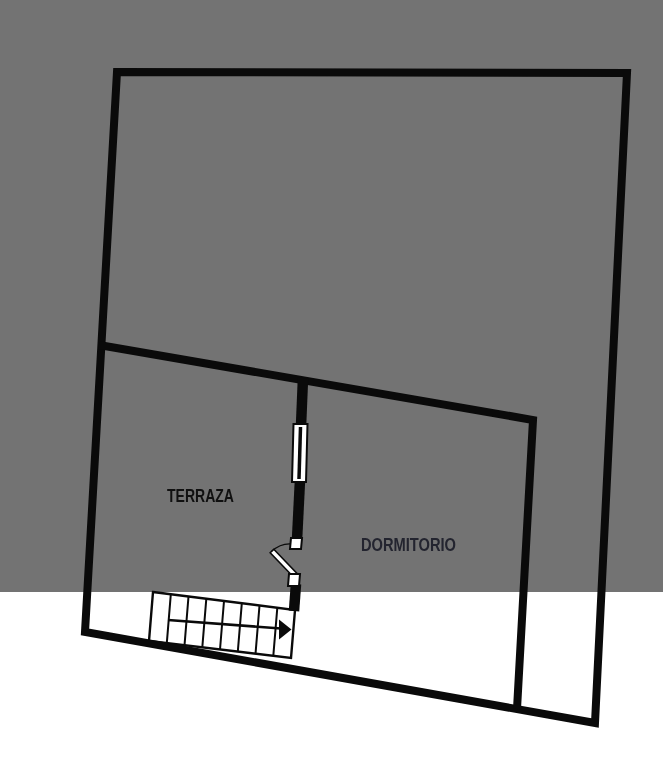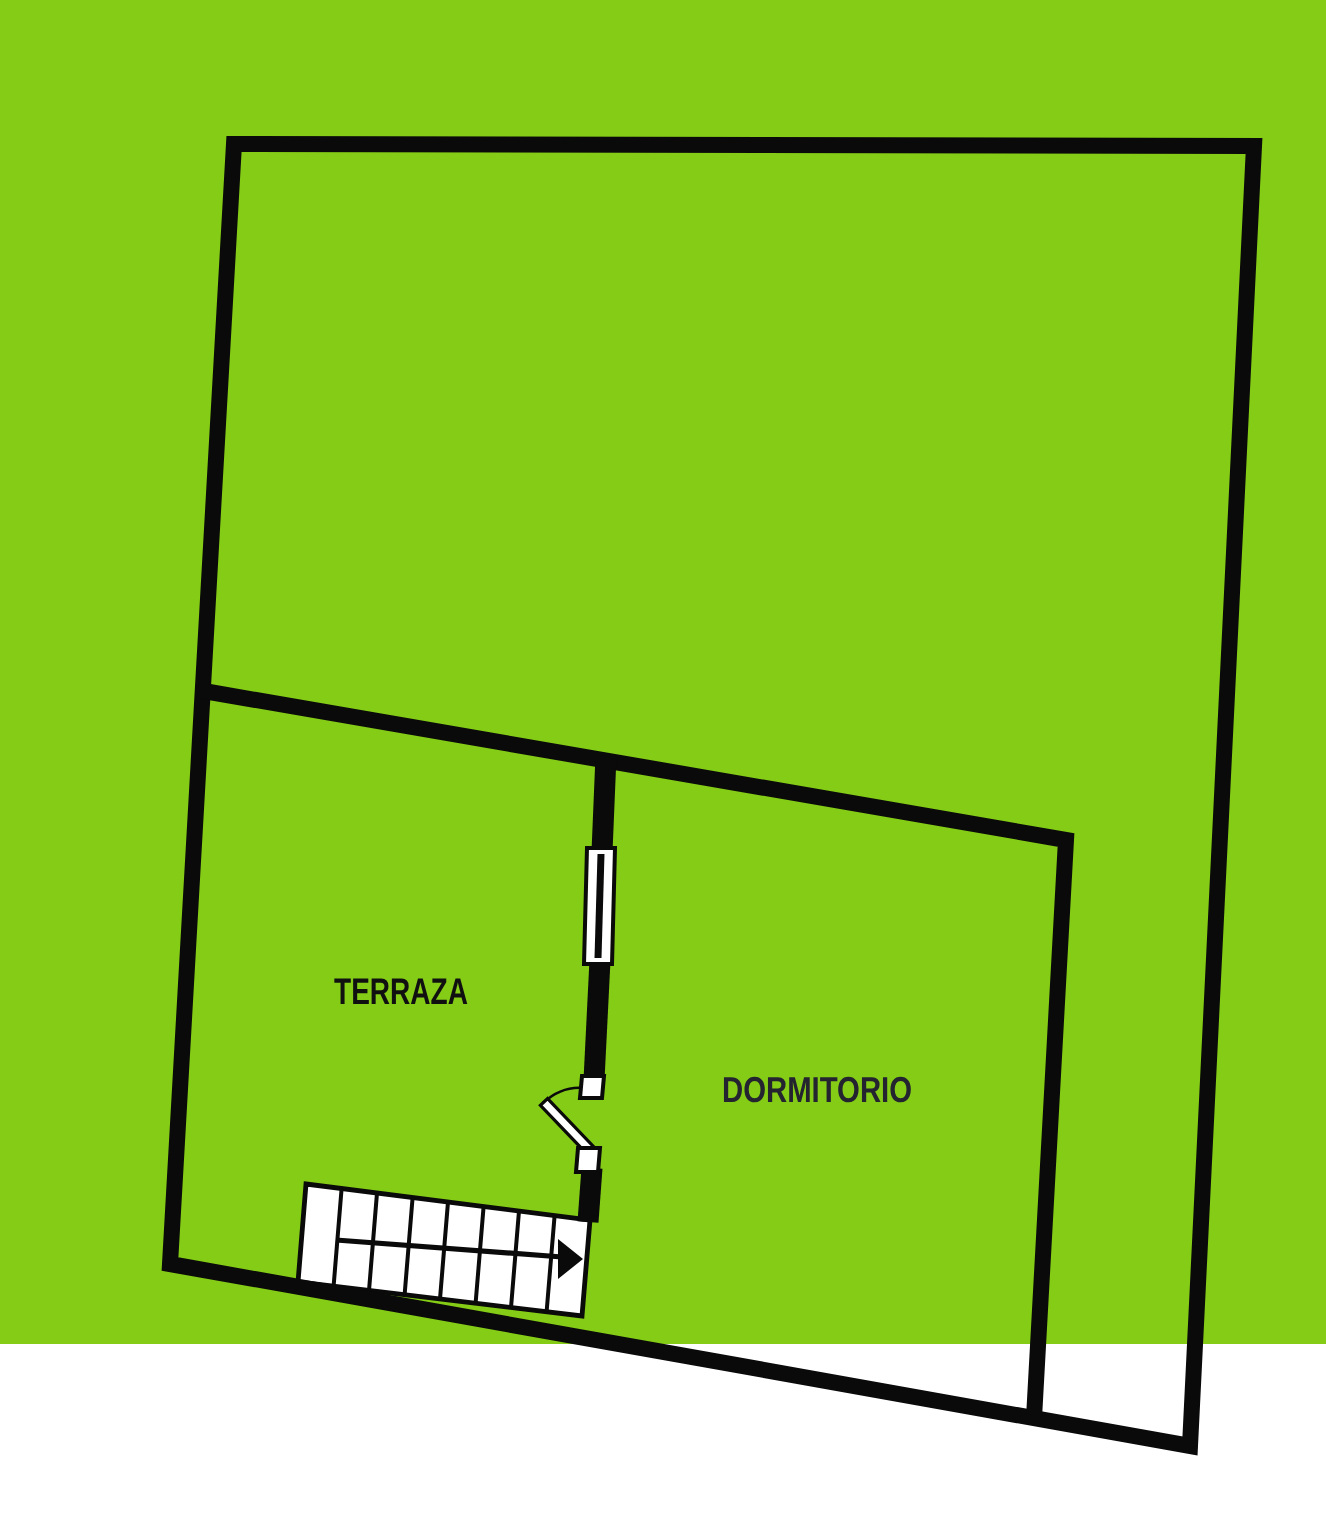--- a/index.html
+++ b/index.html
@@ -7,22 +7,22 @@
     padding: 0;
     background: #ffffff;
     width: 663px;
     height: 768px;
     overflow: hidden;
     font-family: "Liberation Sans", sans-serif;
   }
   .plan-wrap {
     position: relative;
     width: 663px;
-    height: 672px;
-    background: #84cc16;
+    height: 592px;
+    background: #737373;
   }
   svg { display: block; }
   .wall {
     fill: none;
     stroke: #0a0a0a;
     stroke-linejoin: miter;
     stroke-linecap: butt;
   }
   .wall-outer   { stroke-width: 8; }
   .wall-inner   { stroke-width: 8; }

